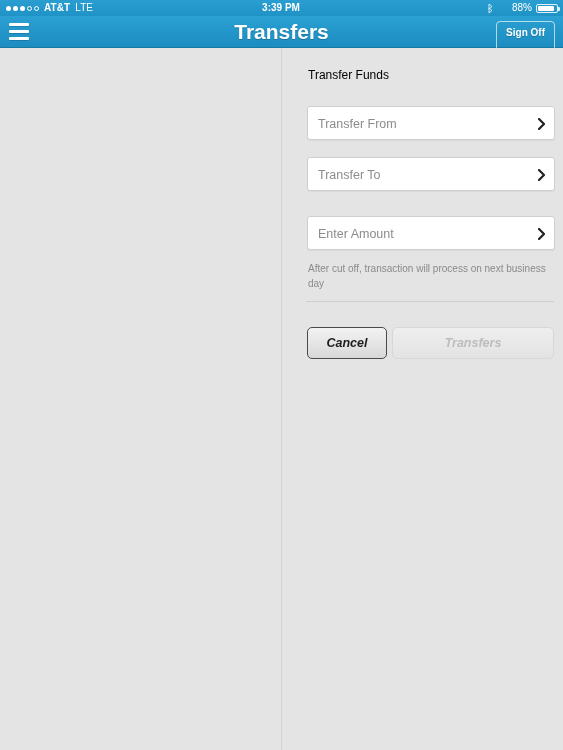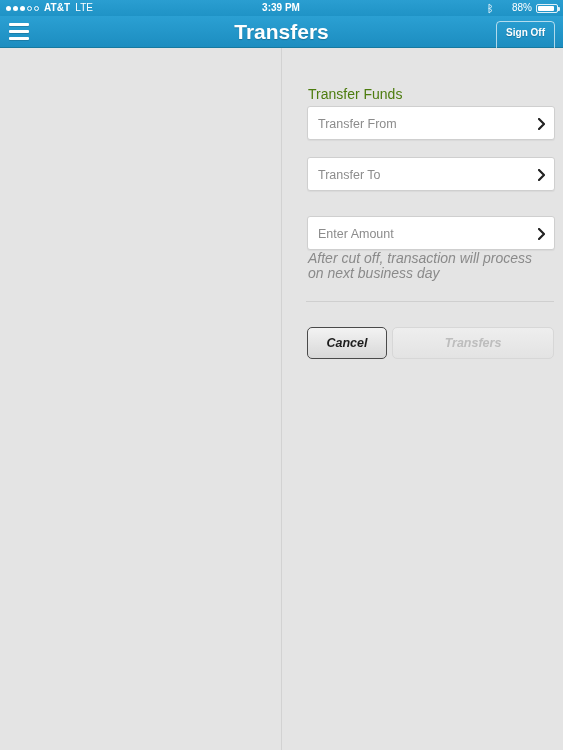--- a/index.html
+++ b/index.html
@@ -190,23 +190,23 @@
     left: 281px; top: 0;
     width: 282px;
     height: 702px;
     background: #e4e4e4;
     border-left: 1px solid #d2d2d2;
     box-sizing: border-box;
   }
 
   .section-title {
     position: absolute;
-    left: 26px; top: 38px;
-    font-size: 14px;
-    color: #4d7c0f;
+    left: 26px; top: 20px;
+    font-size: 12px;
+    color: #000000;
   }
 
   
   .field {
     position: absolute;
     left: 25px;
     width: 248px;
     height: 34px;
     background: #ffffff;
     border: 1px solid #cfcfcf;
@@ -229,26 +229,25 @@
     width: 7px; height: 12px;
   }
   .chev svg { display: block; }
 
   #field-from { top: 58px; }
   #field-to   { top: 109px; }
   #field-amt  { top: 168px; }
 
   .helper {
     position: absolute;
-    left: 26px; top: 203px;
+    left: 26px; top: 213px;
     width: 240px;
-    font-size: 14px;
+    font-size: 10px;
     line-height: 15px;
     color: #8a8a8a;
-    font-style: italic;
   }
 
   .divider {
     position: absolute;
     left: 24px; top: 253px;
     width: 248px;
     height: 1px;
     background: #cfcfcf;
   }
 

